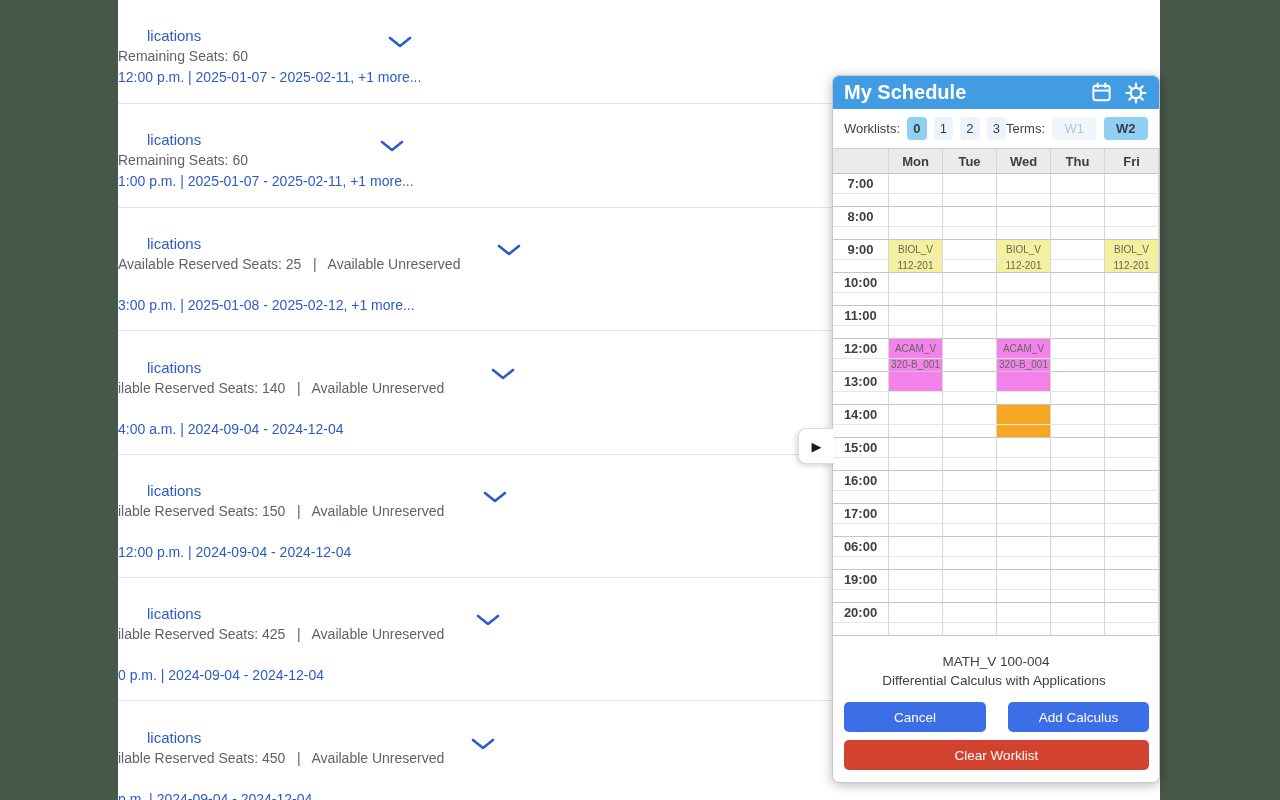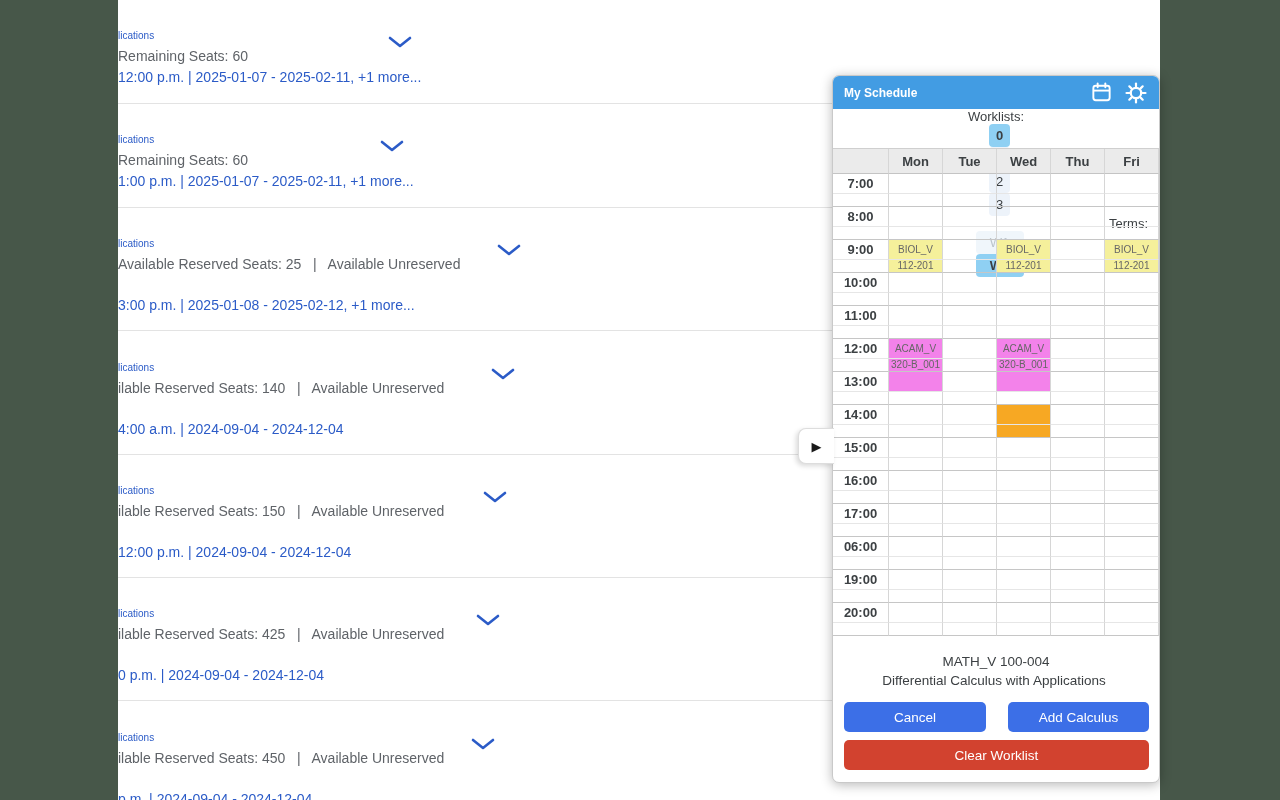--- a/index.html
+++ b/index.html
@@ -1,37 +1,37 @@
 <!DOCTYPE html>
 <html><head>
 <meta charset="utf-8">
 <style>
   html,body{margin:0;padding:0;width:1280px;height:800px;overflow:hidden;
     font-family:"Liberation Sans","DejaVu Sans",sans-serif;background:#475749;}
   .content{position:absolute;left:118px;top:0;width:1042px;height:800px;background:#ffffff;}
 
   
   .list-item{position:absolute;left:0;}
-  .c-title{font-size:10px;line-height:20px;color:#2b5bc7;cursor:pointer;}
+  .c-title{font-size:15px;line-height:20px;color:#2b5bc7;cursor:pointer;padding-left:29px;}
   .c-seats{font-size:14px;line-height:19px;color:#5f6368;margin-top:1px;white-space:pre;}
   .c-time{font-size:14px;line-height:19px;color:#2b5bc7;margin-top:2px;cursor:pointer;white-space:pre;}
   .list-item.tall .c-time{margin-top:22px;}
   .chev{position:absolute;top:10px;}
   .divider{position:absolute;left:0;width:714px;height:1px;background:#e3e3e3;}
 
   
   .panel{position:absolute;left:714px;top:75px;width:328px;height:708px;background:#fff;
     border:1px solid #c9c9c9;border-radius:7px;box-shadow:0 2px 12px rgba(0,0,0,.28);box-sizing:border-box;}
   .panel-header{height:33px;background:#429ce3;border-radius:6px 6px 0 0;display:flex;align-items:center;padding:0 11px;}
-  .panel-title{color:#fff;font-size:12px;font-weight:bold;}
+  .panel-title{color:#fff;font-size:20px;font-weight:bold;}
   .hdr-icons{margin-left:auto;display:flex;align-items:center;gap:11px;}
   .hdr-icons svg{display:block;cursor:pointer;}
 
   .wbar{height:39px;display:flex;align-items:center;padding:0 11px;border-bottom:1px solid #e0e0e0;
-    font-size:13px;color:#3c4043;flex-direction:column;}
+    font-size:13px;color:#3c4043;}
   .chip{width:21px;height:23px;line-height:23px;text-align:center;border-radius:4px;margin-left:7px;
     font-size:13px;color:#3c4043;background:#edf3fa;cursor:pointer;}
   .chip.sel{background:#8fd0f3;font-weight:bold;}
   .chip.dim{background:#f0f6fb;color:#bcc5cc;}
   .chip.term{width:48px;}
   .terms-label{margin-left:auto;}
 
   
   #schedule-grid{position:absolute;left:0;top:72px;width:326px;border-top:1px solid #cfcfcf;}
   .g-row{display:flex;}

